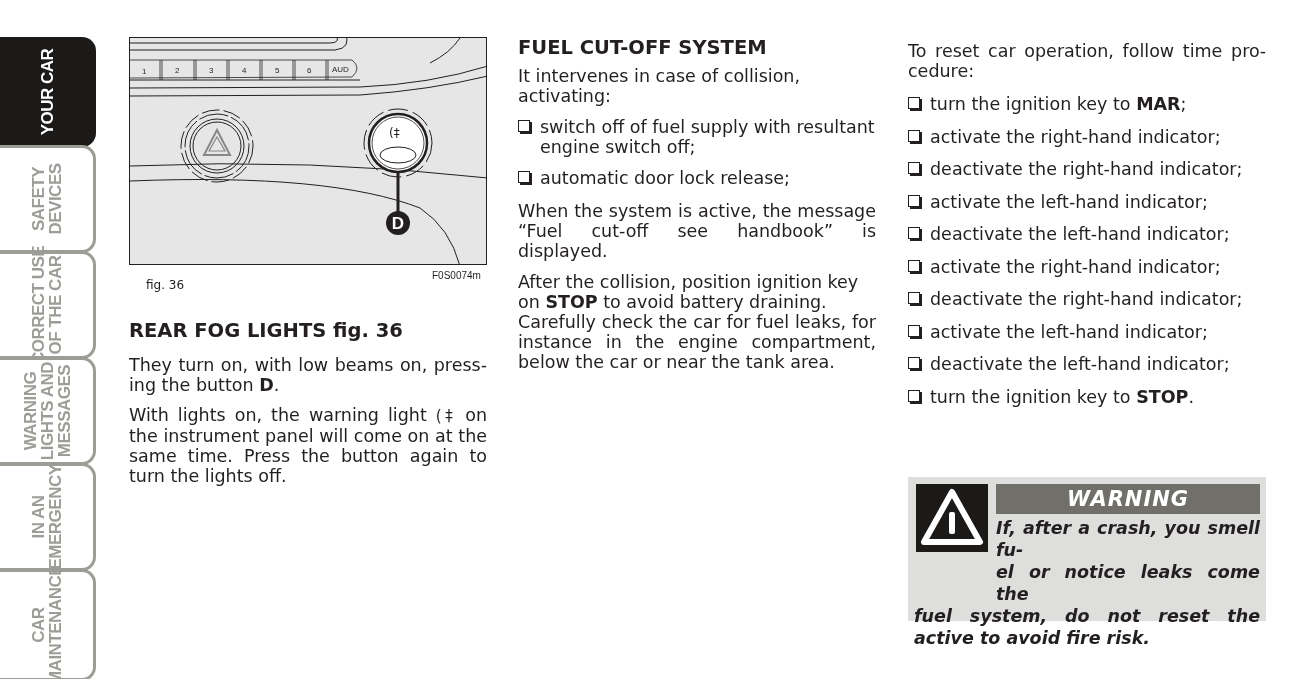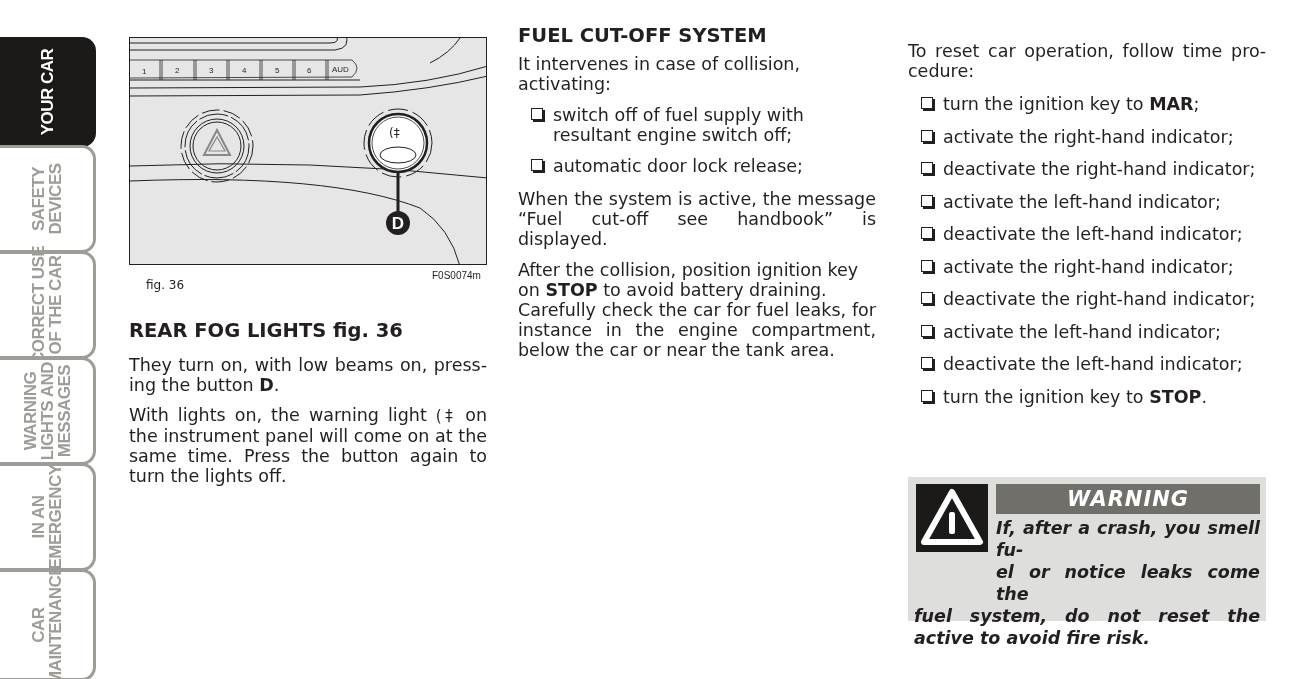--- a/index.html
+++ b/index.html
@@ -13,21 +13,21 @@
   .tab-label { position:absolute; left:50%; top:50%; transform:translate(-50%,-50%) rotate(-90deg);
                white-space:nowrap; text-align:center; font-family:"Liberation Sans Narrow","Liberation Sans", sans-serif;
                font-weight:bold; font-size:17px; line-height:17px; color:#9d9c97; letter-spacing:-0.5px;
                transform-origin:center; }
   .tab.active .tab-label { color:#ffffff; }
   .tab-label span { display:block; }
 
   .col { position:absolute; font-size:17.5px; line-height:20px; }
   p { margin:0; }
   .h { font-weight:bold; font-size:19.5px; }
-  .bullet { position:relative; padding-left:22px;margin-left:13px; }
+  .bullet { position:relative; padding-left:22px; }
   .bullet .box { position:absolute; left:0; top:3px; width:12px; height:12px; border:1.5px solid #231f20;
                  box-shadow:2px 2px 0 #231f20; box-sizing:border-box; }
   b { font-weight:bold; }
 
   
   .figure { position:absolute; left:129px; top:37px; width:358px; height:228px; border:1.5px solid #231f20;
             background:#e6e6e6; box-sizing:border-box; overflow:hidden; }
   .fig-cap { position:absolute; left:130px; top:278px; font-size:12px;margin-left:16px; }
   .fig-code { position:absolute; left:432px; top:270px; font-size:10px; font-family:"Liberation Sans", sans-serif; }
 
@@ -143,21 +143,21 @@
 </div>
 <div class="fig-cap">fig. 36</div>
 <div class="fig-code">F0S0074m</div>
 
 <div class="col" style="left:129px; top:321px; width:358px;">
   <p class="h" style="margin-bottom:14px;">REAR FOG LIGHTS fig. 36</p>
   <p style="text-align:justify; margin-bottom:10px;"><span>They turn on, with low beams on, press­ing the button </span><b>D</b><span>.</span></p>
   <p style="text-align:justify;"><span>With lights on, the warning light </span><span style="font-size:15px;">(‡</span><span> on the instrument panel will come on at the same time. Press the button again to turn the lights off.</span></p>
 </div>
 
-<div class="col" style="left:518px; top:26px; width:358px;">
+<div class="col" style="left:518px; top:38px; width:358px;">
   <p class="h" style="margin-bottom:8px;">FUEL CUT-OFF SYSTEM</p>
   <p style="margin-bottom:11px;">It intervenes in case of collision, activating:</p>
   <p class="bullet" style="margin-bottom:11px;"><span class="box"></span><span>switch off of fuel supply with resultant engine switch off;</span></p>
   <p class="bullet" style="margin-bottom:13px;"><span class="box"></span><span>automatic door lock release;</span></p>
   <p style="text-align:justify; margin-bottom:11px;">When the system is active, the message “Fuel cut-off see handbook” is displayed.</p>
   <p><span>After the collision, position ignition key on </span><b>STOP</b><span> to avoid battery draining.</span></p>
   <p style="text-align:justify; margin-bottom:11px;">Carefully check the car for fuel leaks, for instance in the engine compartment, be­low the car or near the tank area.</p>
 </div>
 
 <div class="col" style="left:908px; top:41px; width:358px;">

